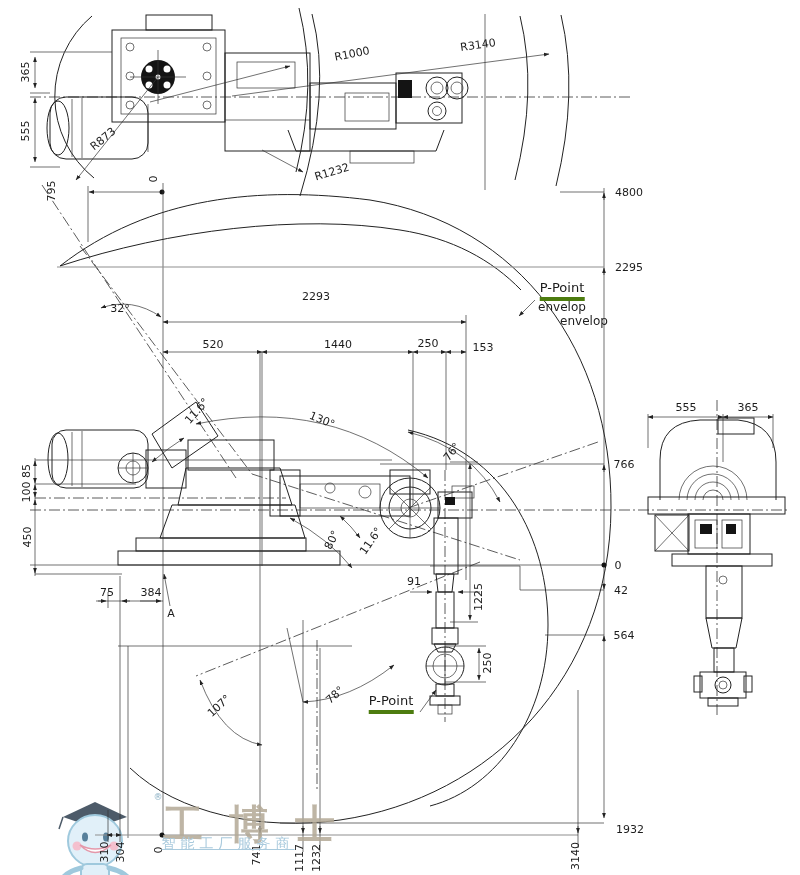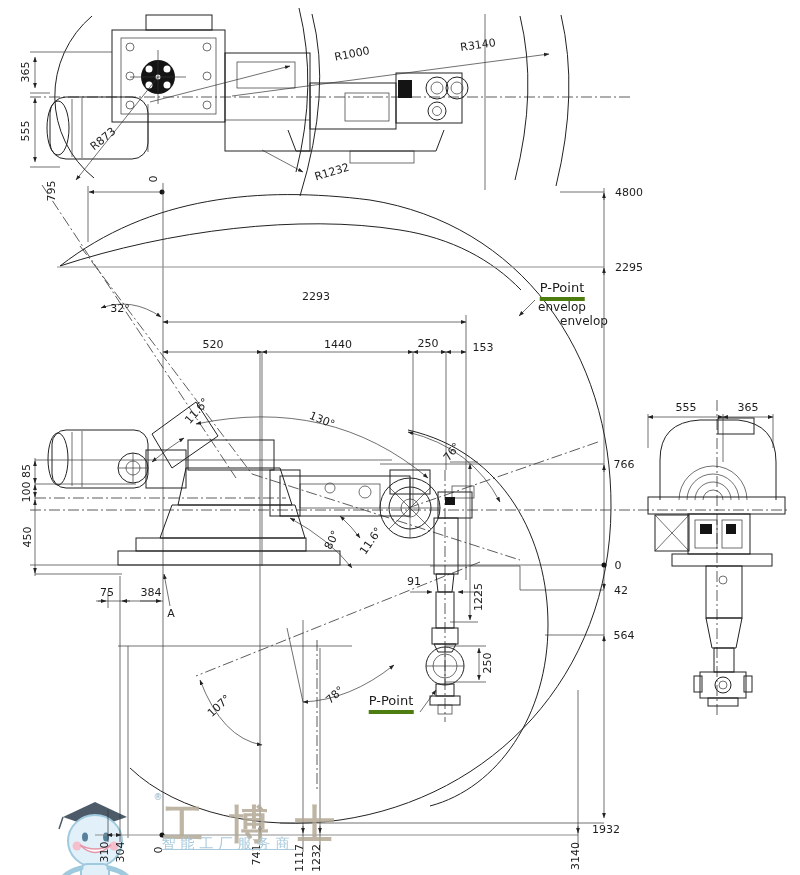--- a/index.html
+++ b/index.html
@@ -300,21 +300,21 @@
 
 <span class="lbl" style="left:629px;top:192px">4800</span>
 <span class="lbl" style="left:629px;top:267px">2295</span>
 <span class="lbl pp" style="left:562px;top:291px">P-Point</span>
 <span class="lbl md" style="left:562px;top:307px">envelop</span>
 <span class="lbl md" style="left:584px;top:321px">envelop</span>
 <span class="lbl" style="left:624px;top:464px">766</span>
 <span class="lbl" style="left:618px;top:565px">0</span>
 <span class="lbl" style="left:621px;top:590px">42</span>
 <span class="lbl" style="left:624px;top:635px">564</span>
-<span class="lbl" style="left:606px;top:829px">1932</span>
+<span class="lbl" style="left:630px;top:829px">1932</span>
 
 <span class="lbl" style="left:120px;top:308px">32°</span>
 <span class="lbl" style="left:316px;top:296px">2293</span>
 <span class="lbl" style="left:213px;top:344px">520</span>
 <span class="lbl" style="left:338px;top:344px">1440</span>
 <span class="lbl" style="left:428px;top:343px">250</span>
 <span class="lbl" style="left:483px;top:347px">153</span>
 <span class="lbl" style="left:197px;top:411px;transform:translate(-50%,-50%) rotate(-49deg)">11.6°</span>
 <span class="lbl" style="left:322px;top:420px;transform:translate(-50%,-50%) rotate(22deg)">130°</span>
 <span class="lbl" style="left:452px;top:452px;transform:translate(-50%,-50%) rotate(-52deg)">76°</span>

